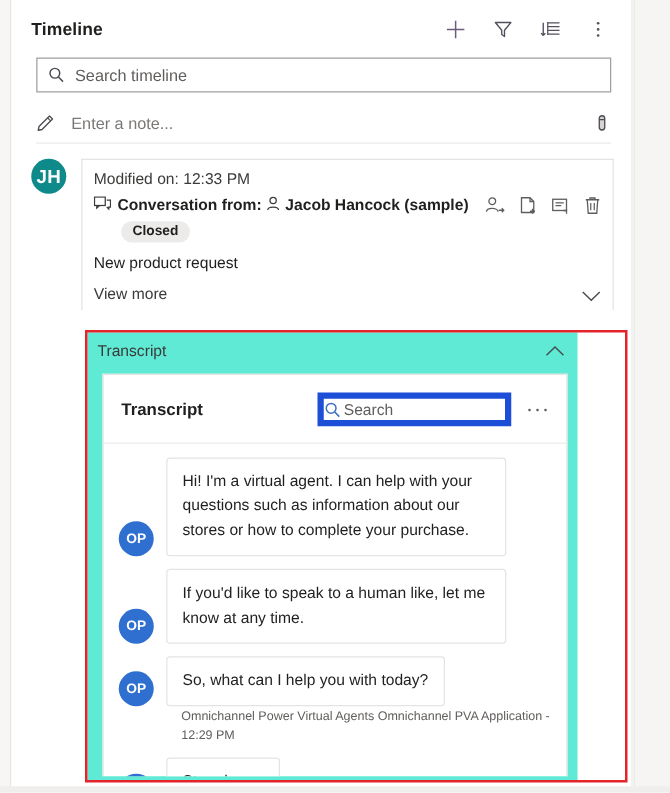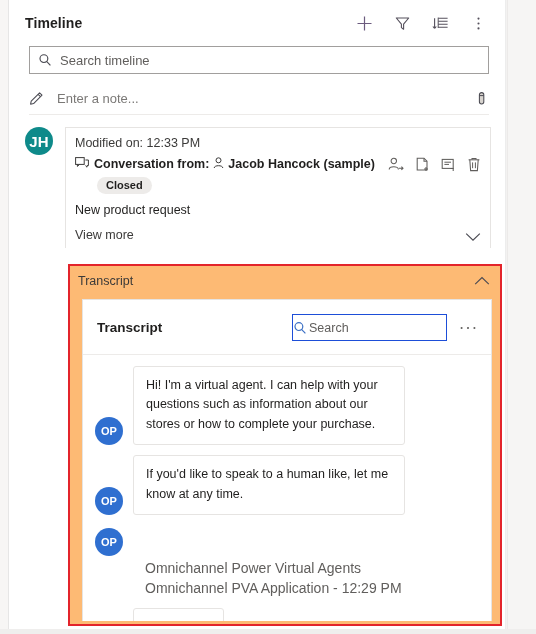--- a/index.html
+++ b/index.html
@@ -228,23 +228,23 @@
     box-sizing: border-box;
     pointer-events: none;
     z-index: 40;
   }
 
   
   .transcript-section {
     position: absolute;
     left: 70px;
     top: 266px;
-    width: 430px;
+    width: 392px;
     height: 358px;
-    background: #fdba74;
+    background: #5eead4;
     box-sizing: border-box;
     overflow: hidden;
   }
   .ts-head {
     display: flex;
     align-items: center;
     height: 30px;
     padding: 0 10px 0 8px;
     box-sizing: border-box;
   }
@@ -272,21 +272,21 @@
   }
   .ts-card-title {
     font-size: 13.5px;
     font-weight: bold;
     color: #201f1e;
   }
   .ts-search {
     margin-left: auto;
     width: 155px;
     height: 27px;
-    border: 1px solid #1d4ed8;
+    border: 5px solid #1d4ed8;
     display: flex;
     align-items: center;
     box-sizing: border-box;
     background: #fff;
   }
   .ts-search .mag {
     width: 28px;
     display: flex;
     align-items: center;
     justify-content: center;
@@ -340,21 +340,21 @@
     padding: 9px 12px 10px 12px;
     font-size: 12.5px;
     line-height: 1.55;
     color: #201f1e;
     max-width: 272px;
     background: #fff;
     box-sizing: border-box;
   }
   .msg-meta {
     margin: -4px 0 10px 50px;
-    font-size: 14px;
+    font-size: 10px;
     line-height: 1.45;
     color: #605e5c;
     max-width: 300px;
   }
 </style>
 </head>
 <body>
 
 <div id="root">
 
@@ -546,20 +546,21 @@
           <div class="msg-av" style="background:#2f6fd0">
             <span>OP</span>
           </div>
           <div class="bubble">If you'd like to speak to a human like, let me know at any time.</div>
         </div>
 
         <div class="msg-row" style="margin-bottom:6px">
           <div class="msg-av" style="background:#2f6fd0">
             <span>OP</span>
           </div>
+          <div class="bubble">So, what can I help you with today?</div>
         </div>
 
         <div class="msg-meta">Omnichannel Power Virtual Agents Omnichannel PVA Application - 12:29 PM</div>
 
         <div class="msg-row">
           <div class="msg-av" style="background:#2f6fd0">
             <span>CU</span>
           </div>
           <div class="bubble">Store hours</div>
         </div>

